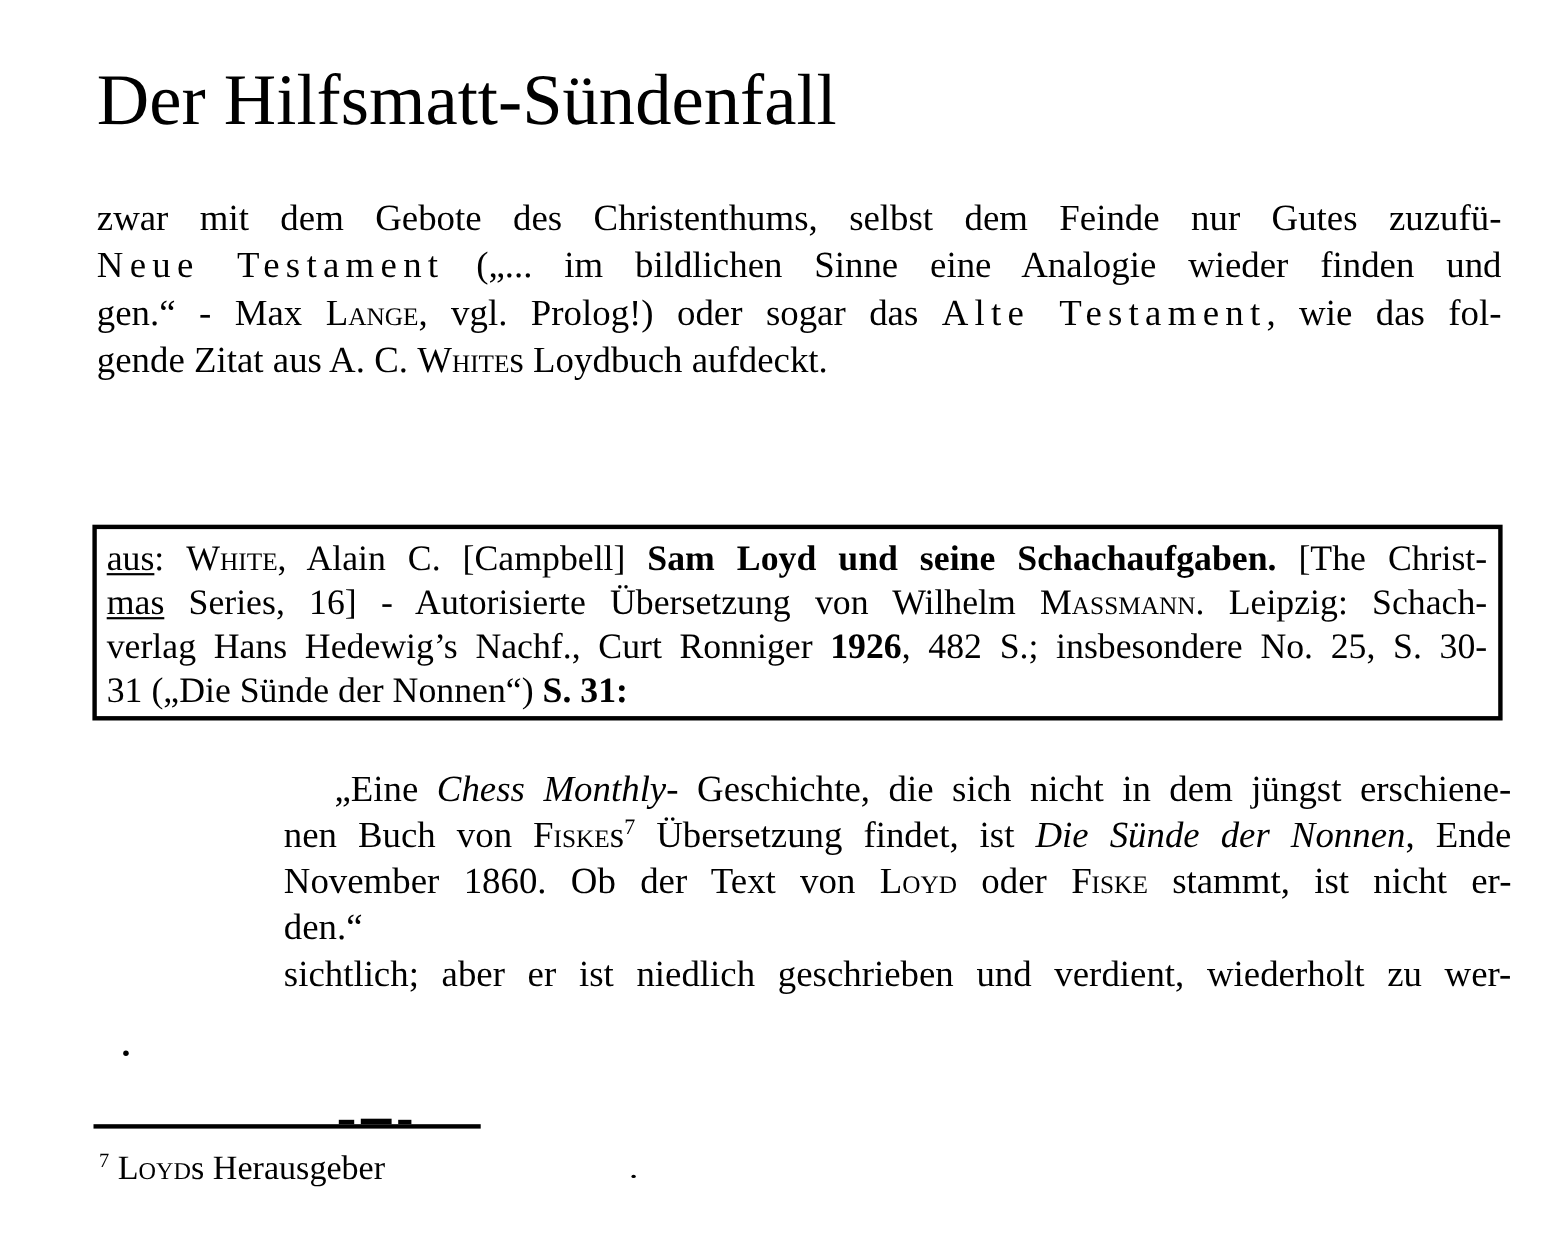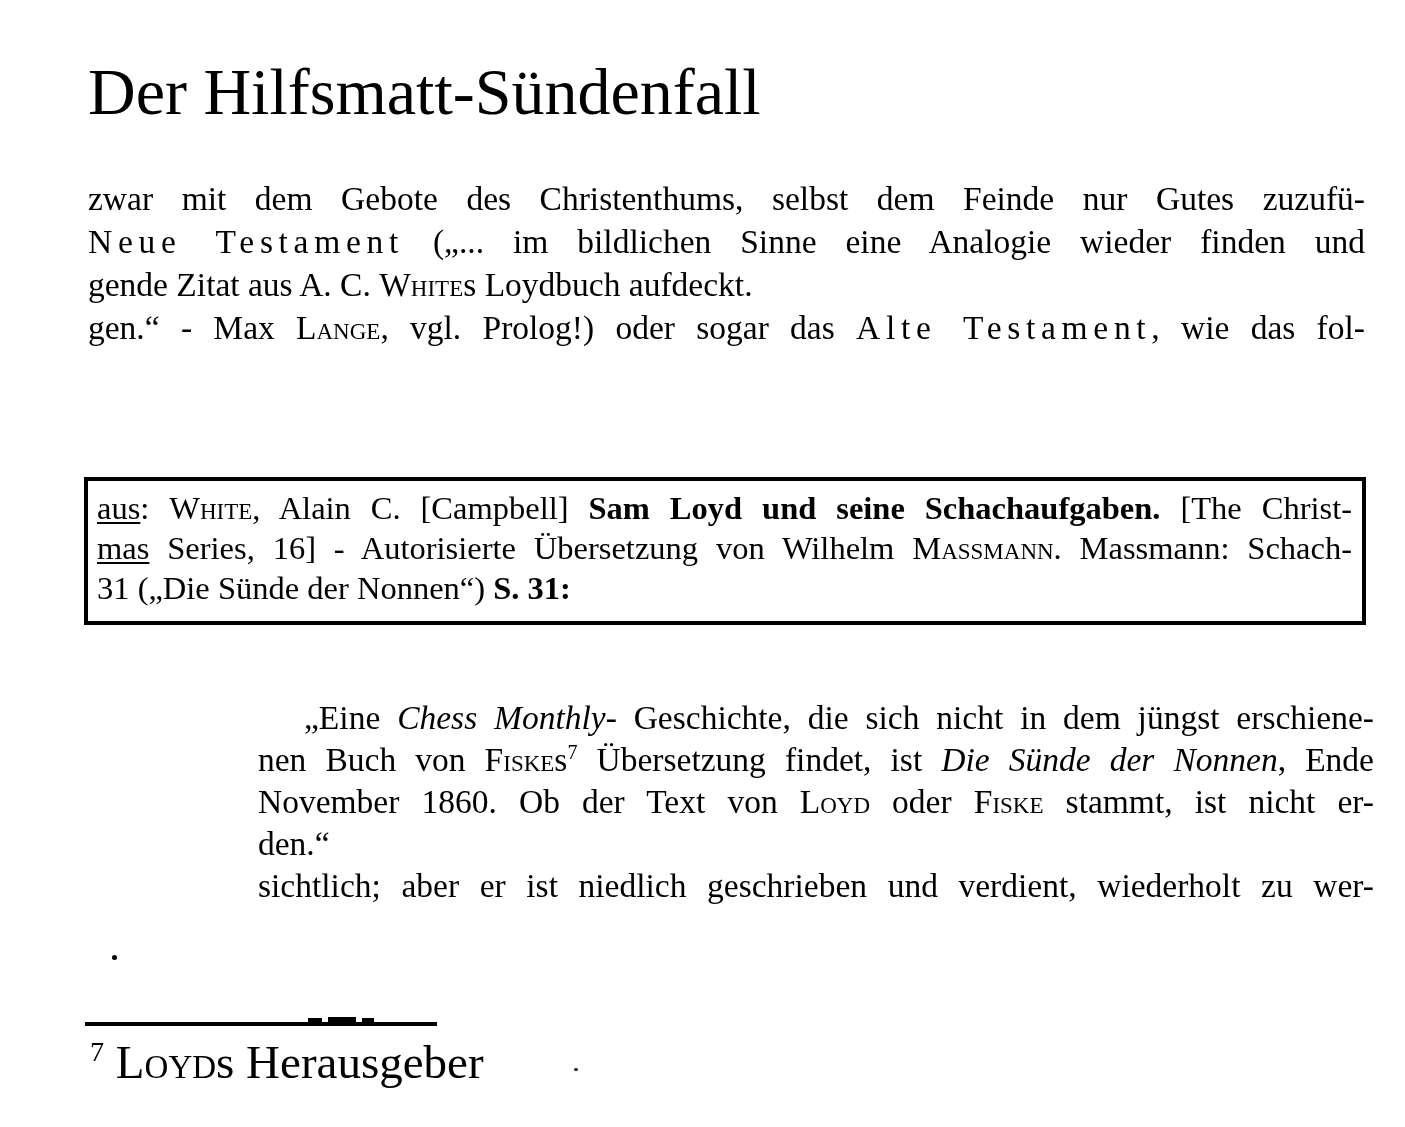--- a/index.html
+++ b/index.html
@@ -33,41 +33,41 @@
 
   .intro {
     left: 88px; top: 177px; width: 1277px;
     font-size: 33.5px; line-height: 43px;
   }
 
   .citation-box {
     position: absolute;
     left: 84px; top: 477px; width: 1282px;
     border: 4px solid #000;
-    padding: 7px 10px 13px 9px;
+    padding: 7px 10px 3px 9px;
     font-size: 32.5px; line-height: 40px;
   }
 
   .quote {
     left: 258px; top: 697px; width: 1116px;
     font-size: 33.5px; line-height: 42px;
   }
 
   .footnote-rule {
     position: absolute; left: 85px; top: 1022px;
     width: 352px; height: 4px; background: #000;
   }
   .fn-dash { position: absolute; background: #000; }
   .fn-dash.d1 { left: 308px; top: 1018px; width: 14px; height: 4px; }
   .fn-dash.d2 { left: 328px; top: 1017px; width: 28px; height: 5px; }
   .fn-dash.d3 { left: 362px; top: 1018px; width: 12px; height: 4px; }
 
   .footnote {
     position: absolute; left: 90px; top: 1040px;
-    font-size: 47px; line-height: 44px;
+    font-size: 31px; line-height: 44px;
     text-align: left;
   }
 
   
   .sc  { font-variant: small-caps; }
   .b   { font-weight: bold; }
   .i   { font-style: italic; }
   .u   { text-decoration: underline; text-underline-offset: 3px; text-decoration-thickness: 2px; }
   .sp  { letter-spacing: 0.17em; }
   .sup { vertical-align: super; font-size: 0.60em; line-height: 0; }
@@ -81,27 +81,28 @@
 </head>
 <body>
 
 <div class="page">
 
   <h1 class="title">Der Hilfsmatt-Sündenfall</h1>
 
   <div class="textblock intro">
     <div class="line"><span>zwar mit dem Gebote des Christenthums, selbst dem Feinde nur Gutes zuzufü-</span></div>
     <div class="line"><span class="sp">Neue Testament</span><span> („... im bildlichen Sinne eine Analogie wieder finden und</span></div>
+    <div class="line"><span>gen.“ - Max </span><span class="sc">Lange</span><span>, vgl. Prolog!) oder sogar das </span><span class="sp">Alte Testament</span><span>, wie das fol-</span></div>
     <div class="line last"><span>gende Zitat aus A. C. </span><span class="sc">White</span><span>s Loydbuch aufdeckt.</span></div>
-    <div class="line"><span>gen.“ - Max </span><span class="sc">Lange</span><span>, vgl. Prolog!) oder sogar das </span><span class="sp">Alte Testament</span><span>, wie das fol-</span></div>
   </div>
 
   <div class="citation-box">
     <div class="line"><span class="u">aus</span><span>: </span><span class="sc">White</span><span>, Alain C. [Campbell] </span><span class="b">Sam Loyd und seine Schachaufgaben.</span><span> [The Christ-</span></div>
-    <div class="line"><span class="u">mas</span><span> Series, 16] - Autorisierte Übersetzung von Wilhelm </span><span class="sc">Massmann</span><span>. Massmann: Schach-</span></div>
+    <div class="line"><span class="u">mas</span><span> Series, 16] - Autorisierte Übersetzung von Wilhelm </span><span class="sc">Massmann</span><span>. Leipzig: Schach-</span></div>
+    <div class="line"><span>verlag Hans Hedewig’s Nachf., Curt Ronniger </span><span class="b">1926</span><span>, 482 S.; insbesondere No. 25, S. 30-</span></div>
     <div class="line last"><span>31 („Die Sünde der Nonnen“) </span><span class="b">S. 31:</span></div>
   </div>
 
   <div class="textblock quote">
     <div class="line indent"><span>„Eine </span><span class="i">Chess Monthly-</span><span> Geschichte, die sich nicht in dem jüngst erschiene-</span></div>
     <div class="line"><span>nen Buch von </span><span class="sc">Fiske</span><span>s</span><span class="sup">7</span><span> Übersetzung findet, ist </span><span class="i">Die Sünde der Nonnen</span><span>, Ende</span></div>
     <div class="line"><span>November 1860. Ob der Text von </span><span class="sc">Loyd</span><span> oder </span><span class="sc">Fiske</span><span> stammt, ist nicht er-</span></div>
     <div class="line last"><span>den.“</span></div>
     <div class="line"><span>sichtlich; aber er ist niedlich geschrieben und verdient, wiederholt zu wer-</span></div>
   </div>

